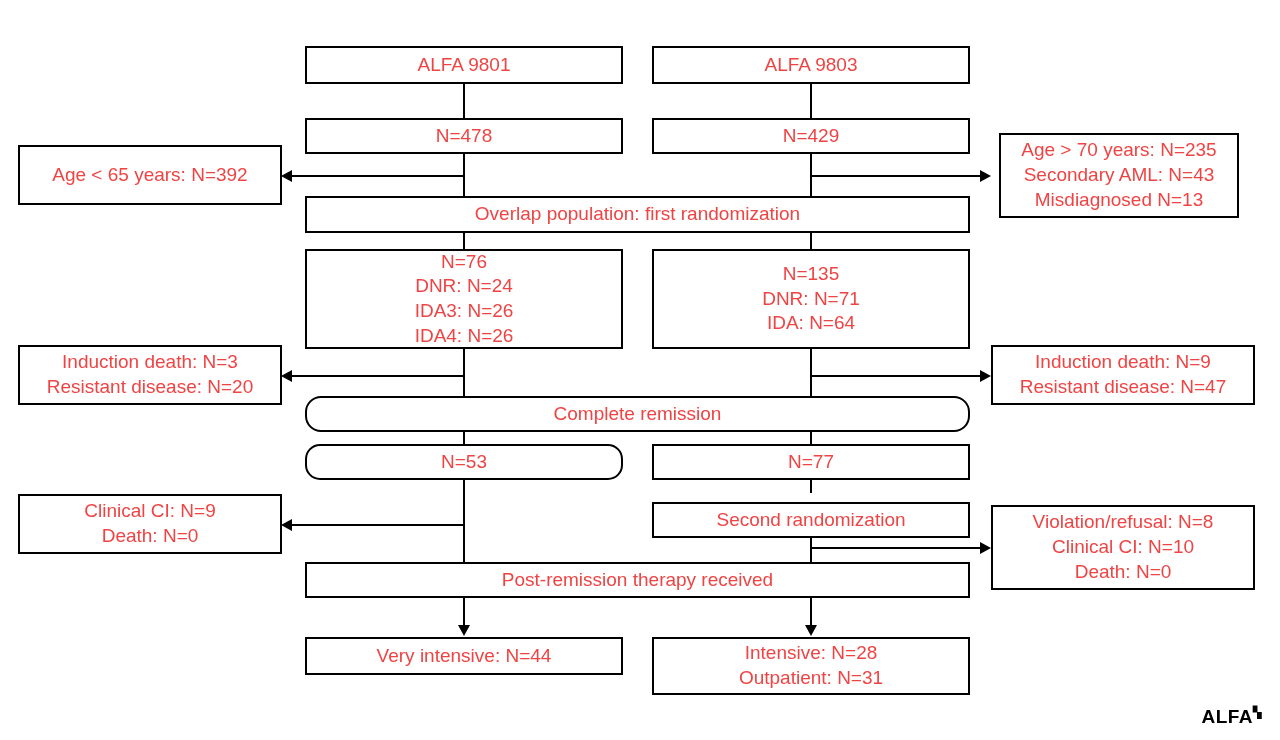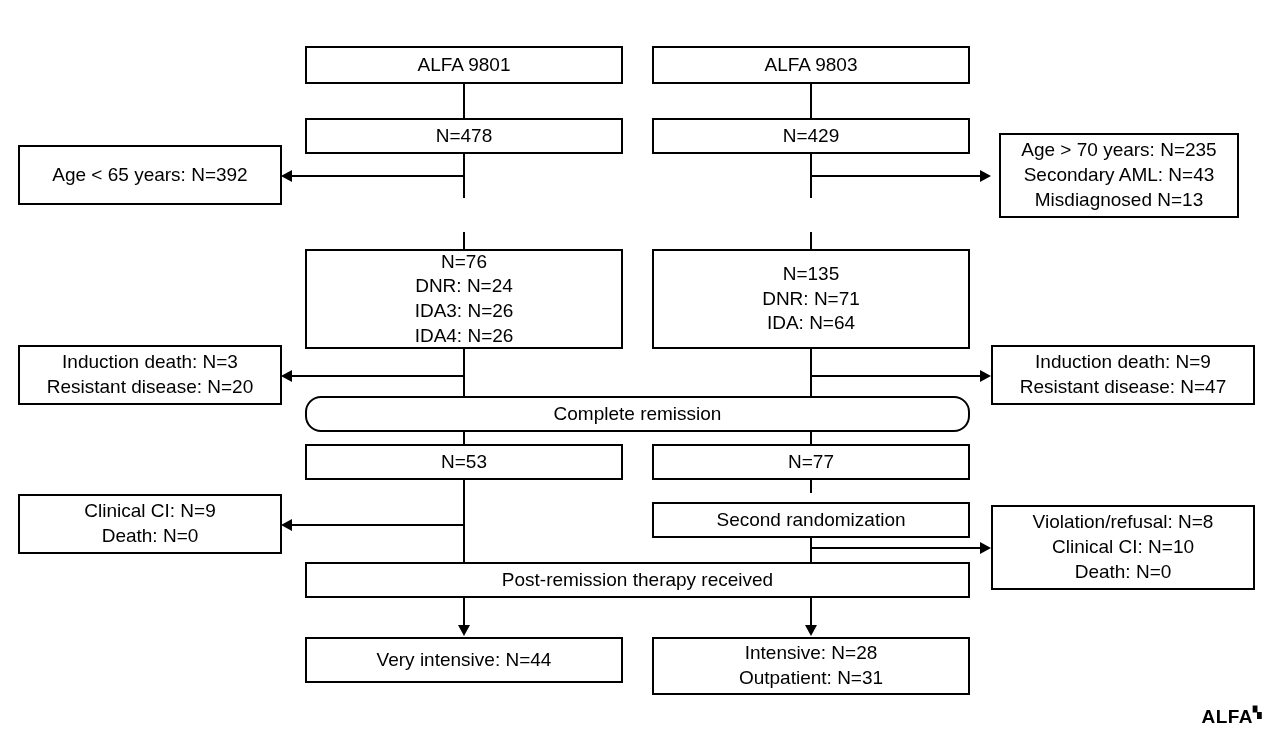--- a/index.html
+++ b/index.html
@@ -18,21 +18,21 @@
   .box {
     position: absolute;
     box-sizing: border-box;
     border: 2px solid #000000;
     background: #ffffff;
     display: flex;
     flex-direction: column;
     align-items: center;
     justify-content: center;
     text-align: center;
-    color: #000000;
+    color: #ef4444;
     font-size: 19px;
     line-height: 1.30;
     z-index: 3;
   }
   .box .line {
     display: block;
     white-space: nowrap;
   }
   .conn {
     position: absolute;
@@ -140,20 +140,23 @@
   <div class="box" style="left:18px; top:145px; width:264px; height:60px;">
     <span class="line">Age &lt; 65 years: N=392</span>
   </div>
 
   <div class="box" style="left:991px; top:133px; width:240px; height:85px;margin-left:8px;">
     <span class="line">Age &gt; 70 years: N=235</span>
     <span class="line">Secondary AML: N=43</span>
     <span class="line">Misdiagnosed N=13</span>
   </div>
 
+  <div class="box" style="left:305px; top:196px; width:665px; height:37px;">
+    <span class="line">Overlap population: first randomization</span>
+  </div>
 
   <div class="box" style="left:305px; top:249px; width:318px; height:100px;">
     <span class="line">N=76</span>
     <span class="line">DNR: N=24</span>
     <span class="line">IDA3: N=26</span>
     <span class="line">IDA4: N=26</span>
   </div>
 
   <div class="box" style="left:652px; top:249px; width:318px; height:100px;">
     <span class="line">N=135</span>
@@ -168,21 +171,21 @@
 
   <div class="box" style="left:991px; top:345px; width:264px; height:60px;">
     <span class="line">Induction death: N=9</span>
     <span class="line">Resistant disease: N=47</span>
   </div>
 
   <div class="box" style="left:305px; top:396px; width:665px; height:36px;border-radius:16px;">
     <span class="line">Complete remission</span>
   </div>
 
-  <div class="box" style="left:305px; top:444px; width:318px; height:36px;">
+  <div class="box" style="left:305px; top:444px; width:318px; height:36px;border-radius:15px;">
     <span class="line">N=53</span>
   </div>
 
   <div class="box" style="left:652px; top:444px; width:318px; height:36px;">
     <span class="line">N=77</span>
   </div>
 
   <div class="box" style="left:18px; top:494px; width:264px; height:60px;">
     <span class="line">Clinical CI: N=9</span>
     <span class="line">Death: N=0</span>
@@ -195,21 +198,21 @@
   <div class="box" style="left:991px; top:505px; width:264px; height:85px;">
     <span class="line">Violation/refusal: N=8</span>
     <span class="line">Clinical CI: N=10</span>
     <span class="line">Death: N=0</span>
   </div>
 
   <div class="box" style="left:305px; top:562px; width:665px; height:36px;">
     <span class="line">Post-remission therapy received</span>
   </div>
 
-  <div class="box" style="left:305px; top:637px; width:318px; height:46px;">
+  <div class="box" style="left:305px; top:637px; width:318px; height:38px;">
     <span class="line">Very intensive: N=44</span>
   </div>
 
   <div class="box" style="left:652px; top:637px; width:318px; height:58px;">
     <span class="line">Intensive: N=28</span>
     <span class="line">Outpatient: N=31</span>
   </div>
 
   <div id="logo">
     <span>ALFA</span><span class="sup">▚</span>

